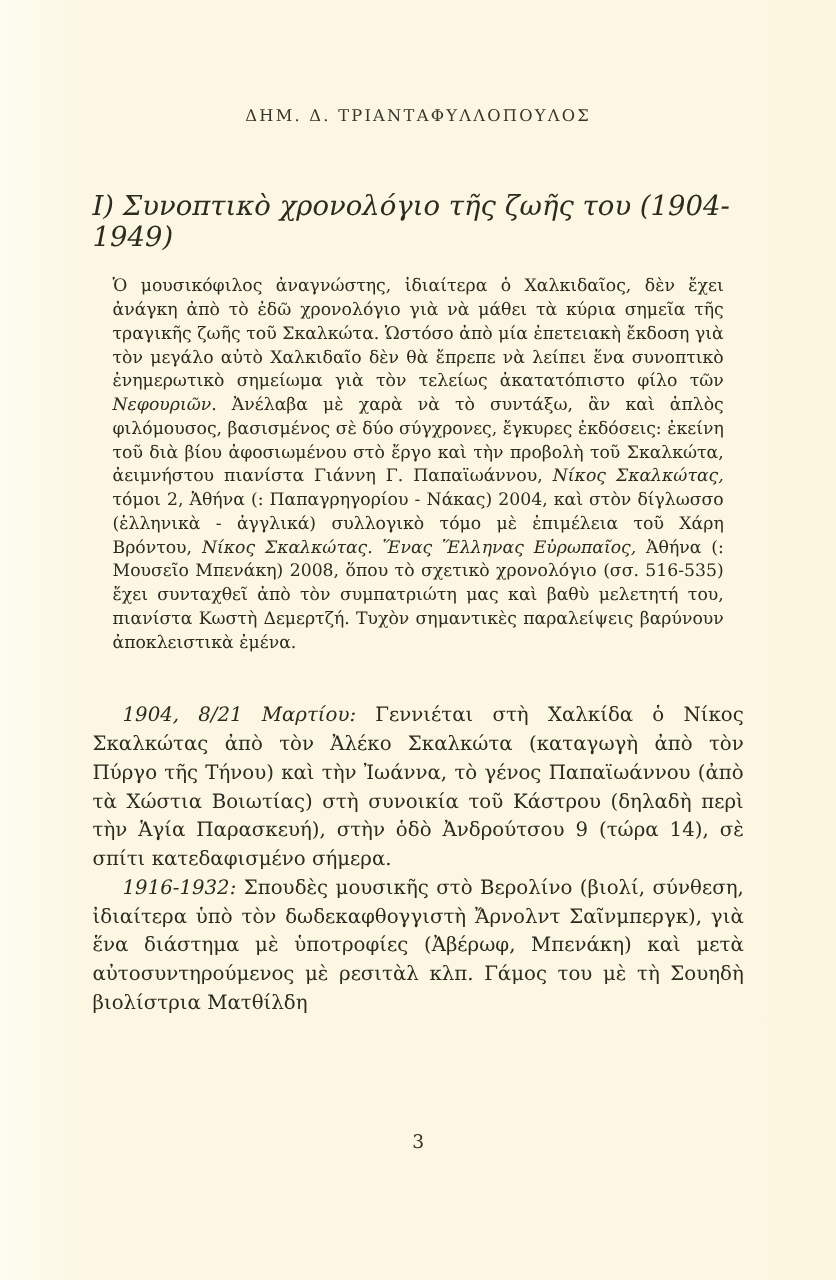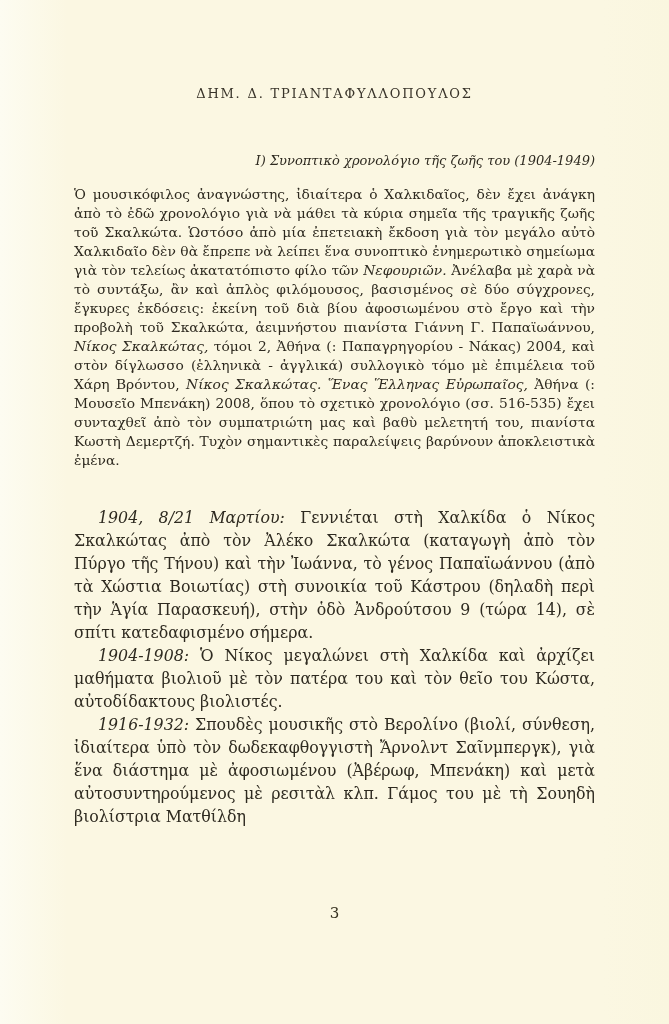--- a/index.html
+++ b/index.html
@@ -28,29 +28,29 @@
   .title {
     text-align: center;
     font-style: italic;
     font-weight: normal;
     font-size: 21px;
     letter-spacing: 0.6px;
     margin: 31px 0 0 0;
     color: #2e2a20;
   }
   .section-heading {
-    text-align: right;
+    text-align: left;
     font-style: italic;
     font-weight: normal;
-    font-size: 13px;
+    font-size: 22px;
     margin: 52px 0 17px 0;
     color: #2e2a20;
   }
   .intro {
-    margin: 0;
+    margin: 16px;
     font-size: 13.8px;
     line-height: 19px;
     text-align: justify;
     color: #2e2a20;
   }
   .chronology {
     margin-top: 36px;
   }
   .entry {
     margin: 0;
@@ -82,23 +82,22 @@
 
 
   <h2 class="section-heading">Ι) Συνοπτικὸ χρονολόγιο τῆς ζωῆς του (1904-1949)</h2>
 
   <p class="intro"><span>Ὁ μουσικόφιλος ἀναγνώστης, ἰδιαίτερα ὁ Χαλκιδαῖος, δὲν ἔχει ἀνάγκη ἀπὸ τὸ ἐδῶ χρονολόγιο γιὰ νὰ μάθει τὰ κύρια σημεῖα τῆς τραγικῆς ζωῆς τοῦ Σκαλκώτα. Ὡστόσο ἀπὸ μία ἐπετειακὴ ἔκδοση γιὰ τὸν μεγάλο αὐτὸ Χαλκιδαῖο δὲν θὰ ἔπρεπε νὰ λείπει ἕνα συνοπτικὸ ἐνημερωτικὸ σημείωμα γιὰ τὸν τελείως ἀκατατόπιστο φίλο τῶν </span><span class="it">Νεφουριῶν.</span><span> Ἀνέλαβα μὲ χαρὰ νὰ τὸ συντάξω, ἂν καὶ ἁπλὸς φιλόμουσος, βασισμένος σὲ δύο σύγχρονες, ἔγκυρες ἐκδόσεις: ἐκείνη τοῦ διὰ βίου ἀφοσιωμένου στὸ ἔργο καὶ τὴν προβολὴ τοῦ Σκαλκώτα, ἀειμνήστου πιανίστα Γιάννη Γ. Παπαϊωάννου, </span><span class="it">Νίκος Σκαλκώτας,</span><span> τόμοι 2, Ἀθήνα (: Παπαγρηγορίου - Νάκας) 2004, καὶ στὸν δίγλωσσο (ἑλληνικὰ - ἀγγλικά) συλλογικὸ τόμο μὲ ἐπιμέλεια τοῦ Χάρη Βρόντου, </span><span class="it">Νίκος Σκαλκώτας. Ἕνας Ἕλληνας Εὐρωπαῖος,</span><span> Ἀθήνα (: Μουσεῖο Μπενάκη) 2008, ὅπου τὸ σχετικὸ χρονολόγιο (σσ. 516-535) ἔχει συνταχθεῖ ἀπὸ τὸν συμπατριώτη μας καὶ βαθὺ μελετητή του, πιανίστα Κωστὴ Δεμερτζή. Τυχὸν σημαντικὲς παραλείψεις βαρύνουν ἀποκλειστικὰ ἐμένα.</span></p>
 
   <div class="chronology">
 
     <p class="entry"><span class="it">1904, 8/21 Μαρτίου:</span><span> Γεννιέται στὴ Χαλκίδα ὁ Νίκος Σκαλκώτας ἀπὸ τὸν Ἀλέκο Σκαλκώτα (καταγωγὴ ἀπὸ τὸν Πύργο τῆς Τήνου) καὶ τὴν Ἰωάννα, τὸ γένος Παπαϊωάννου (ἀπὸ τὰ Χώστια Βοιωτίας) στὴ συνοικία τοῦ Κάστρου (δηλαδὴ περὶ τὴν Ἁγία Παρασκευή), στὴν ὁδὸ Ἀνδρούτσου 9 (τώρα 14), σὲ σπίτι κατεδαφισμένο σήμερα.</span></p>
 
-    <p class="entry"><span class="it">1904-1908:</span><span> Ὁ Νίκος μεγαλώνει στὴ Χαλκίδα καὶ ἀρχίζει μαθήματα βιολιοῦ μὲ τὸν πατέρα του καὶ τὸν θεῖο του Κώστα, αὐτοδίδακτους βιολιστές.</span></p>
 
 
 
-    <p class="entry"><span class="it">1916-1932:</span><span> Σπουδὲς μουσικῆς στὸ Βερολίνο (βιολί, σύνθεση, ἰδιαίτερα ὑπὸ τὸν δωδεκαφθογγιστὴ Ἄρνολντ Σαῖνμπεργκ), γιὰ ἕνα διάστημα μὲ ἀφοσιωμένου (Ἀβέρωφ, Μπενάκη) καὶ μετὰ αὐτοσυντηρούμενος μὲ ρεσιτὰλ κλπ. Γάμος του μὲ τὴ Σουηδὴ βιολίστρια Ματθίλδη</span></p>
+    <p class="entry"><span class="it">1916-1932:</span><span> Σπουδὲς μουσικῆς στὸ Βερολίνο (βιολί, σύνθεση, ἰδιαίτερα ὑπὸ τὸν δωδεκαφθογγιστὴ Ἄρνολντ Σαῖνμπεργκ), γιὰ ἕνα διάστημα μὲ ὑποτροφίες (Ἀβέρωφ, Μπενάκη) καὶ μετὰ αὐτοσυντηρούμενος μὲ ρεσιτὰλ κλπ. Γάμος του μὲ τὴ Σουηδὴ βιολίστρια Ματθίλδη</span></p>
 
   </div>
 
   <div class="page-number">3</div>
 
 </div>
 
 </body></html>

